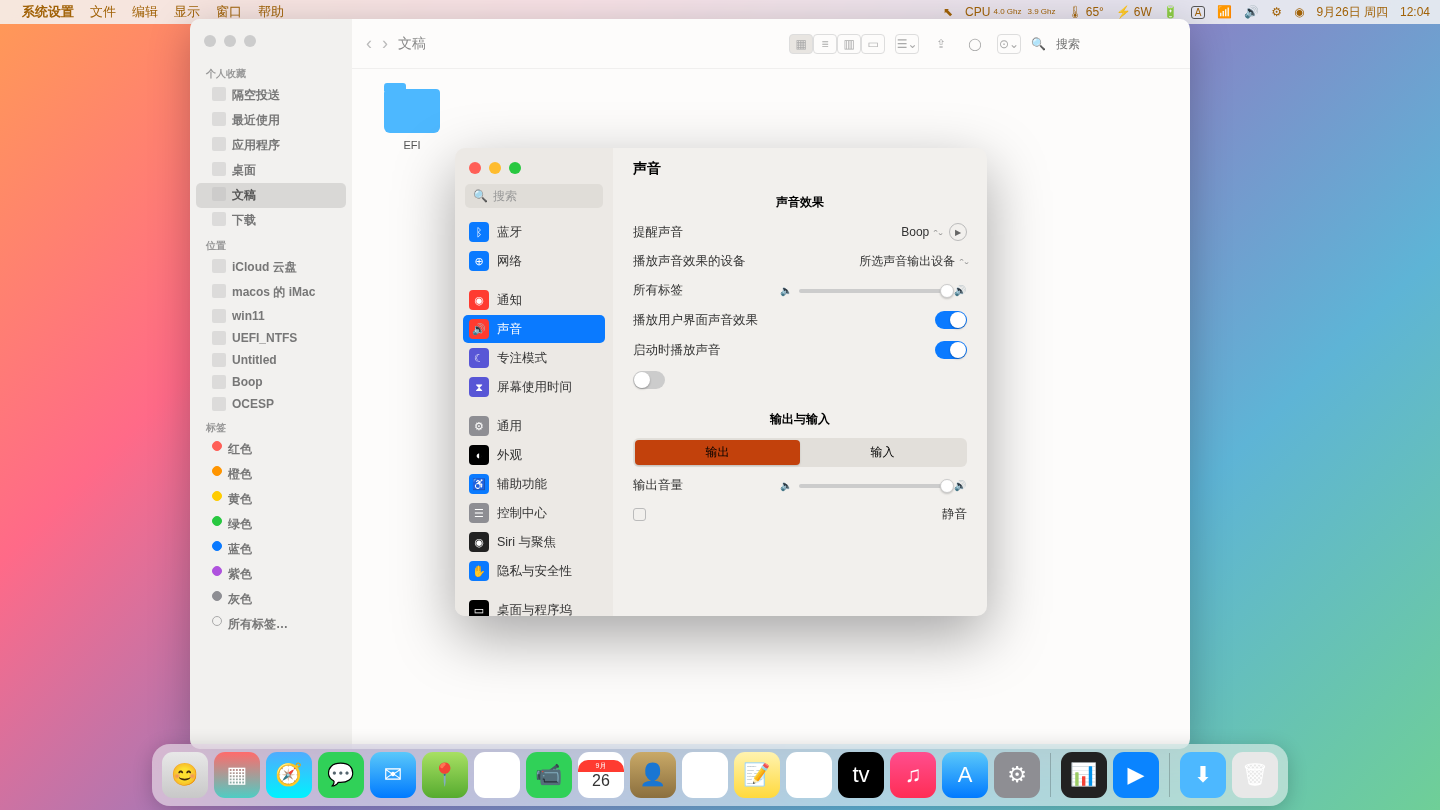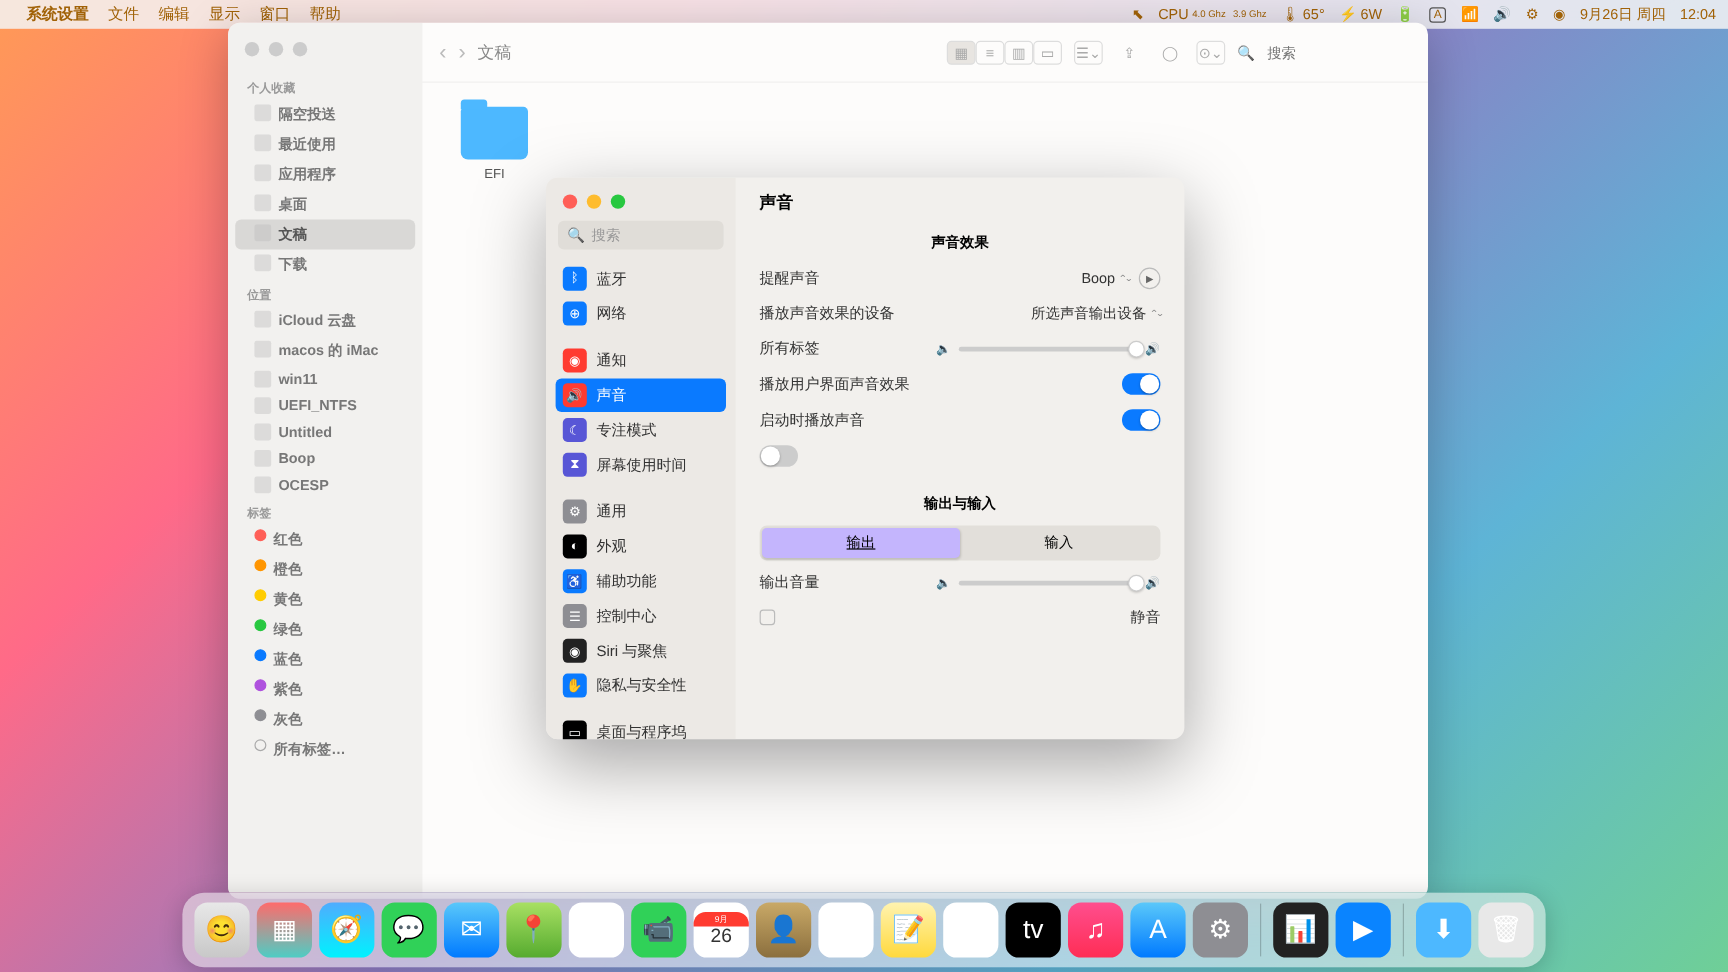--- a/index.html
+++ b/index.html
@@ -58,21 +58,21 @@
   .play-btn { width: 18px; height: 18px; border: 1px solid #bbb; border-radius: 50%; display: flex; align-items: center; justify-content: center; font-size: 8px; color: #666; margin-left: 8px; }
   .slider { width: 150px; height: 4px; background: #ccc; border-radius: 2px; position: relative; margin: 0 6px; }
   .slider .thumb { position: absolute; top: -5px; width: 14px; height: 14px; background: #fff; border: 0.5px solid #ccc; border-radius: 50%; box-shadow: 0 1px 2px rgba(0,0,0,0.2); }
   .toggle { width: 32px; height: 18px; border-radius: 9px; position: relative; }
   .toggle.on { background: #0a7aff; } .toggle.off { background: #ccc; }
   .toggle .knob { position: absolute; top: 1px; width: 16px; height: 16px; background: #fff; border-radius: 50%; box-shadow: 0 1px 2px rgba(0,0,0,0.3); }
   .toggle.on .knob { right: 1px; } .toggle.off .knob { left: 1px; }
   .vol-icon { font-size: 10px; color: #888; }
   .seg { display: flex; margin: 4px 20px; background: #e2dfda; border-radius: 6px; padding: 2px; font-size: 12px; }
   .seg-item { flex: 1; text-align: center; padding: 4px 0; border-radius: 4px; cursor: default; }
-  .seg-item.active { background: #c4b5fd; box-shadow: 0 1px 2px rgba(0,0,0,0.15); text-decoration: underline; }
+  .seg-item.active { background: #c2410c; box-shadow: 0 1px 2px rgba(0,0,0,0.15); }
   .dev-table { margin: 4px 20px 0; font-size: 12px; }
   .dev-header { display: flex; color: #888; font-size: 11px; padding: 4px 6px; }
   .dev-header .c1 { flex: 1.3; } .dev-header .c2 { flex: 1; }
   .dev-row { display: flex; padding: 4px 6px; border-radius: 4px; }
   .dev-row.sel { background: #e2dfda; }
   .dev-row .c1 { flex: 1.3; } .dev-row .c2 { flex: 1; }
   .hint { font-size: 10.5px; color: #999; padding: 6px 20px 10px; }
   .checkbox { width: 13px; height: 13px; border: 1px solid #bbb; border-radius: 3px; margin-right: 4px; }
   
   

